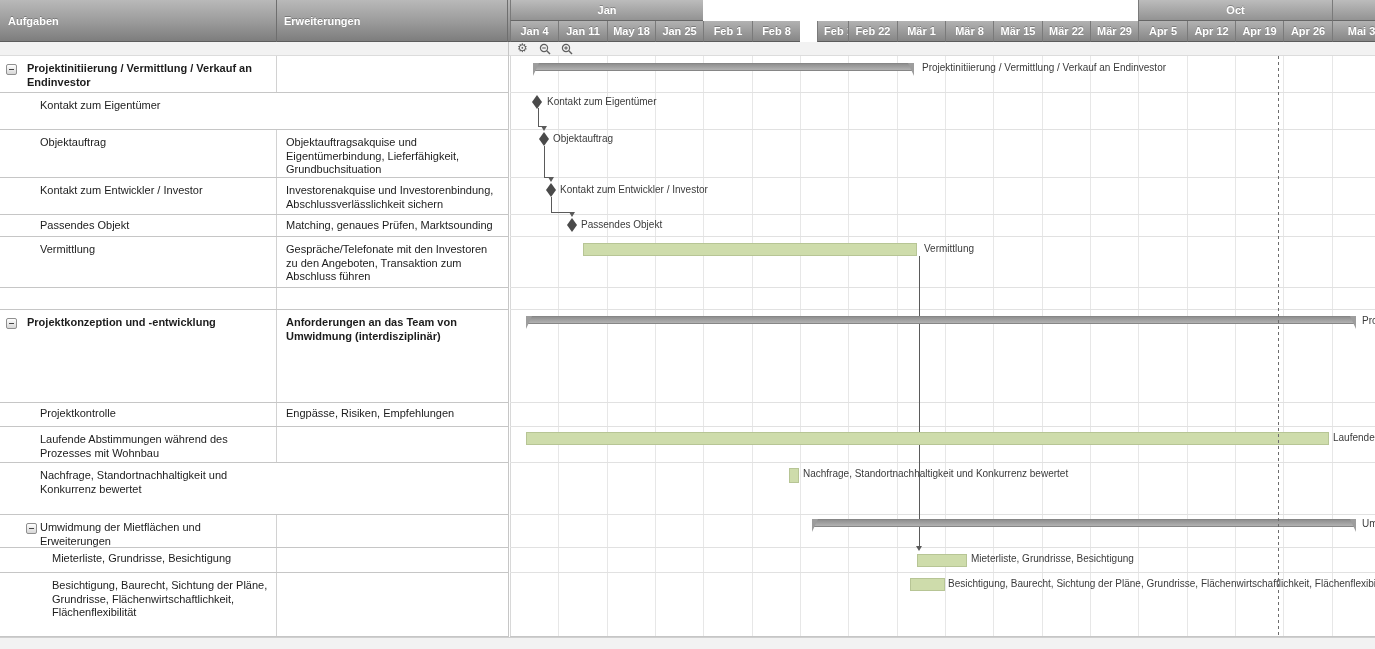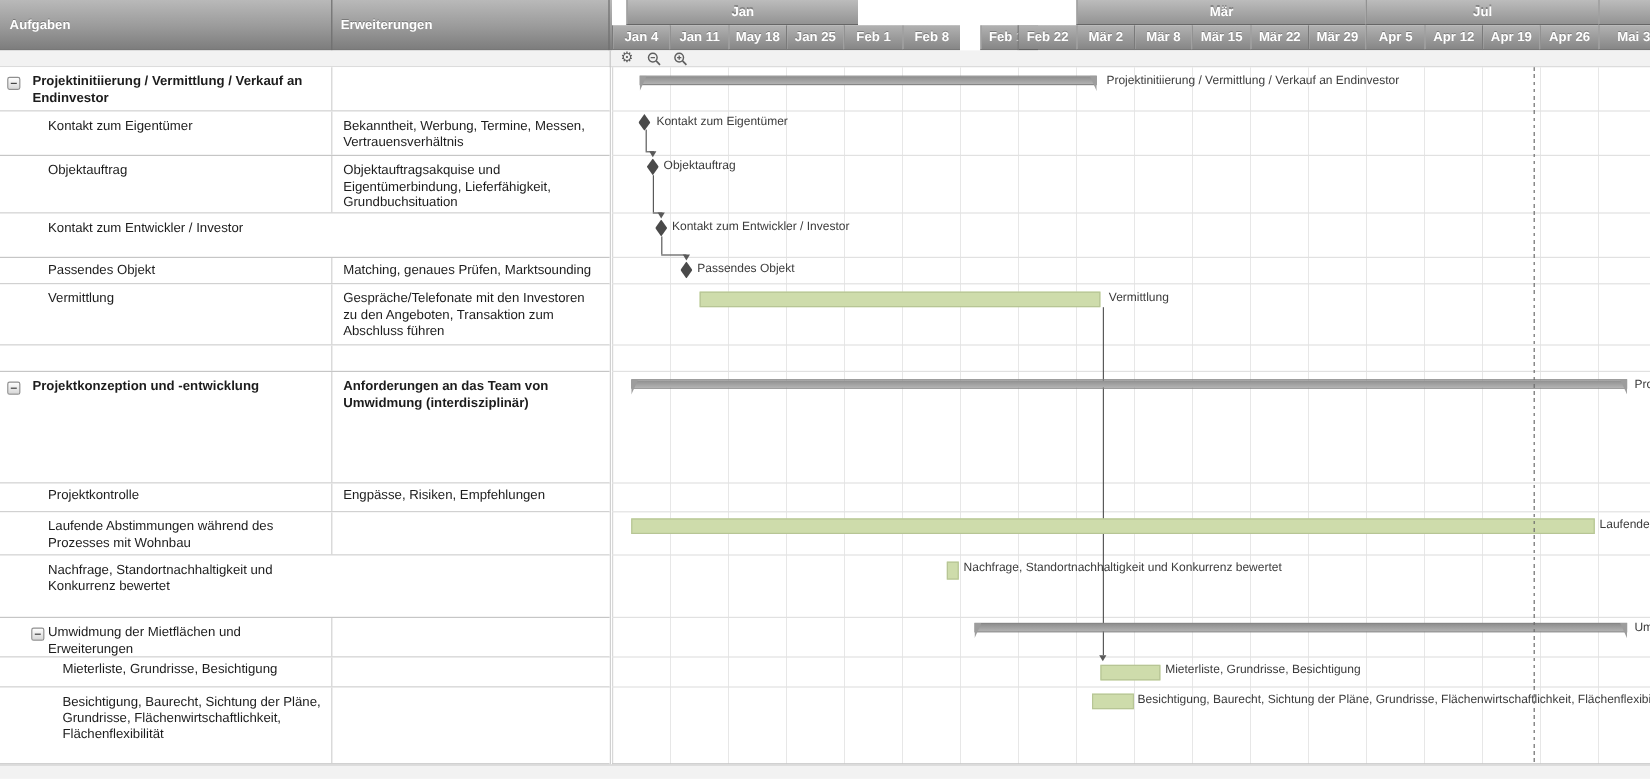--- a/index.html
+++ b/index.html
@@ -75,34 +75,33 @@
 <div id="app">
 
   <div class="thead">
     <span class="hlabel" style="left:8px">Aufgaben</span>
     <span class="hlabel" style="left:284px">Erweiterungen</span>
     <span class="hd" style="left:276px"></span>
     <span class="hd" style="left:507px"></span>
   </div>
 
   <div class="chead">
-    <div class="mcell" style="left:12px;width:193px">Jan</div>
-    <div class="mcell" style="left:387px;width:241px">Mär</div>
-    <div class="mcell" style="left:628px;width:194px">Jul</div>
+    <div class="mcell" style="left:0;width:193px">Jan</div>
+    <div class="mcell" style="left:628px;width:194px">Oct</div>
     <div class="mcell" style="left:822px;width:58px"></div>
 
     <div class="wcell" style="left:0;width:48px">Jan 4</div>
     <div class="wcell" style="left:48px;width:49px">Jan 11</div>
     <div class="wcell" style="left:97px;width:48px">May 18</div>
     <div class="wcell" style="left:145px;width:48px">Jan 25</div>
     <div class="wcell" style="left:193px;width:49px">Feb 1</div>
     <div class="wcell" style="left:242px;width:48px">Feb 8</div>
     <div class="wcell" style="left:307px;width:48px">Feb 15</div>
     <div class="wcell" style="left:338px;width:49px">Feb 22</div>
-    <div class="wcell" style="left:387px;width:48px">Mär 2</div>
+    <div class="wcell" style="left:387px;width:48px">Mär 1</div>
     <div class="wcell" style="left:435px;width:48px">Mär 8</div>
     <div class="wcell" style="left:483px;width:49px">Mär 15</div>
     <div class="wcell" style="left:532px;width:48px">Mär 22</div>
     <div class="wcell" style="left:580px;width:48px">Mär 29</div>
     <div class="wcell" style="left:628px;width:49px">Apr 5</div>
     <div class="wcell" style="left:677px;width:48px">Apr 12</div>
     <div class="wcell" style="left:725px;width:48px">Apr 19</div>
     <div class="wcell" style="left:773px;width:49px">Apr 26</div>
     <div class="wcell" style="left:822px;width:58px">Mai 3</div>
   </div>
@@ -141,28 +140,28 @@
   <div class="rl" style="top:636px;background:#c6c6c6"></div>
 
   <div class="trow" style="top:56px;height:37px">
     <div class="ct g ind0"><span class="coll p0">
           <i></i>
         </span><span>Projektinitiierung / Vermittlung / Verkauf an Endinvestor</span></div>
     <div class="cr g"></div>
   </div>
   <div class="trow" style="top:93px;height:37px">
     <div class="ct ind1"><span>Kontakt zum Eigentümer</span></div>
-    <div class="cr">Bekanntheit, Werbung, Termine, Messen, Vertrauensverhältnis</div>
   </div>
   <div class="trow" style="top:130px;height:48px">
     <div class="ct ind1"><span>Objektauftrag</span></div>
     <div class="cr">Objektauftragsakquise und Eigentümerbindung, Lieferfähigkeit, Grundbuchsituation</div>
   </div>
   <div class="trow" style="top:178px;height:37px">
     <div class="ct ind1"><span>Kontakt zum Entwickler / Investor</span></div>
+    <div class="cr">Investorenakquise und Investorenbindung, Abschlussverlässlichkeit sichern</div>
   </div>
   <div class="trow" style="top:215px;height:22px">
     <div class="ct ind1 pt4"><span>Passendes Objekt</span></div>
     <div class="cr pt4">Matching, genaues Prüfen, Marktsounding</div>
   </div>
   <div class="trow" style="top:237px;height:51px">
     <div class="ct ind1"><span>Vermittlung</span></div>
     <div class="cr">Gespräche/Telefonate mit den Investoren zu den Angeboten, Transaktion zum Abschluss führen</div>
   </div>
   <div class="trow" style="top:288px;height:22px">

